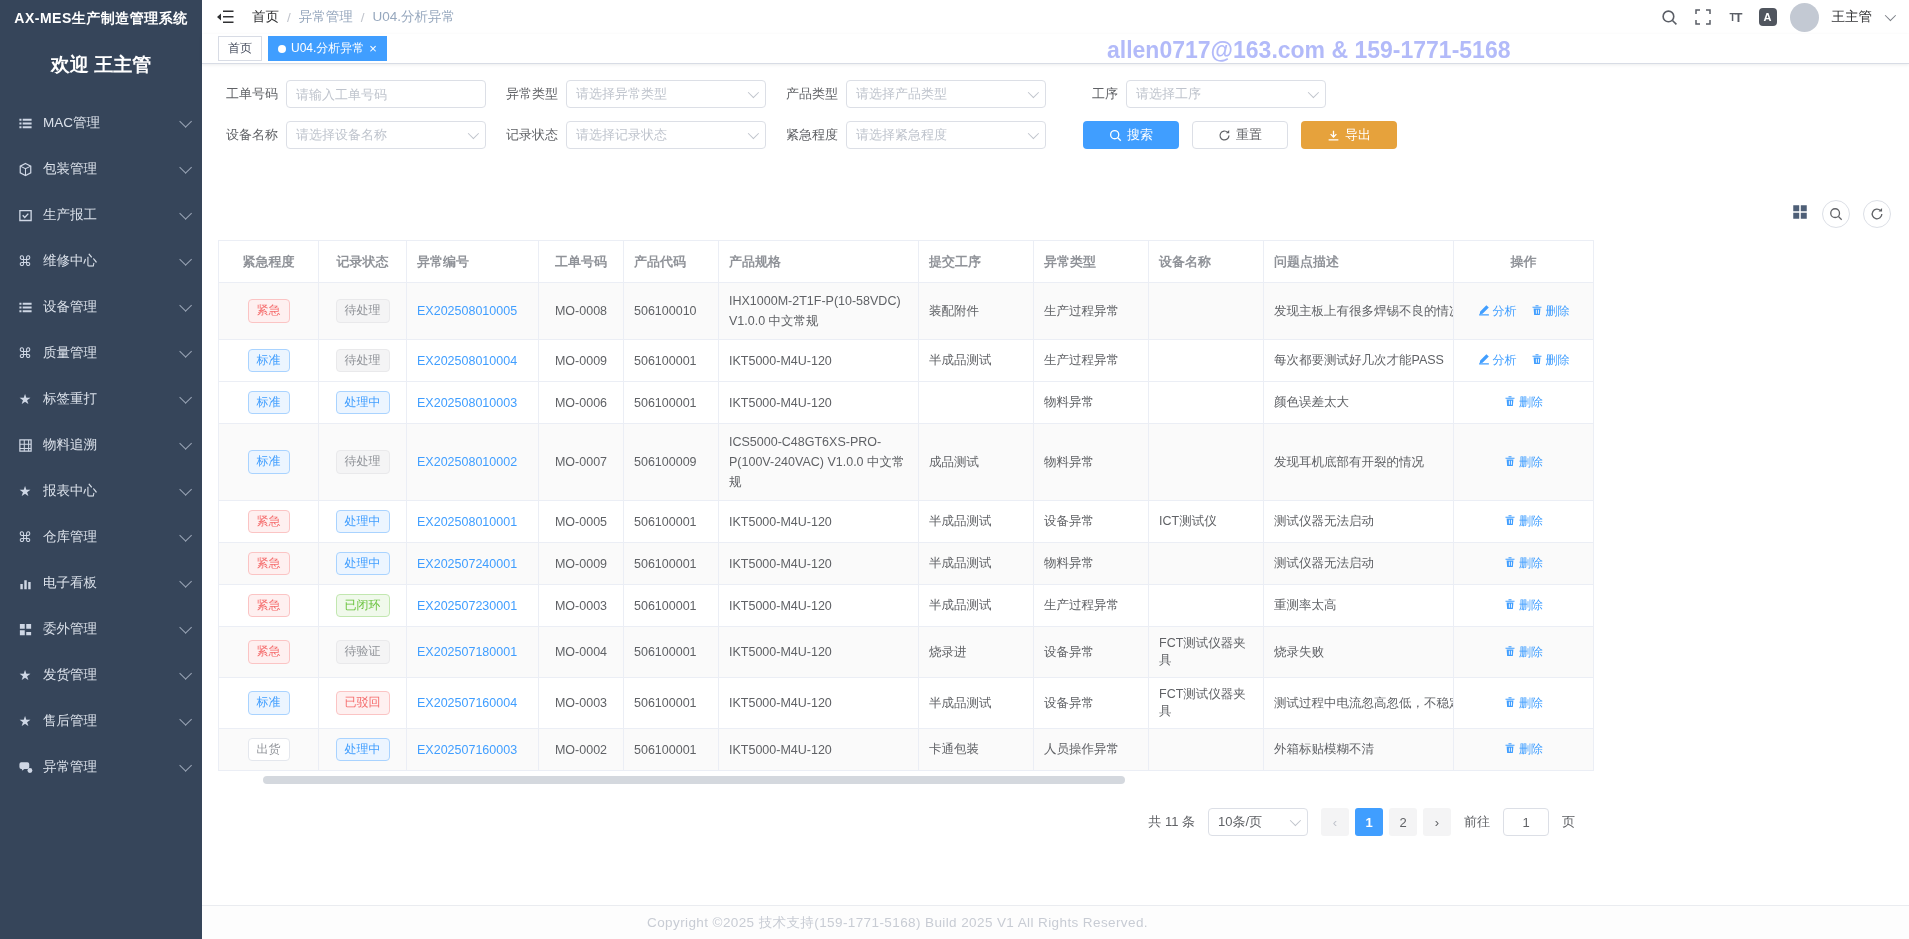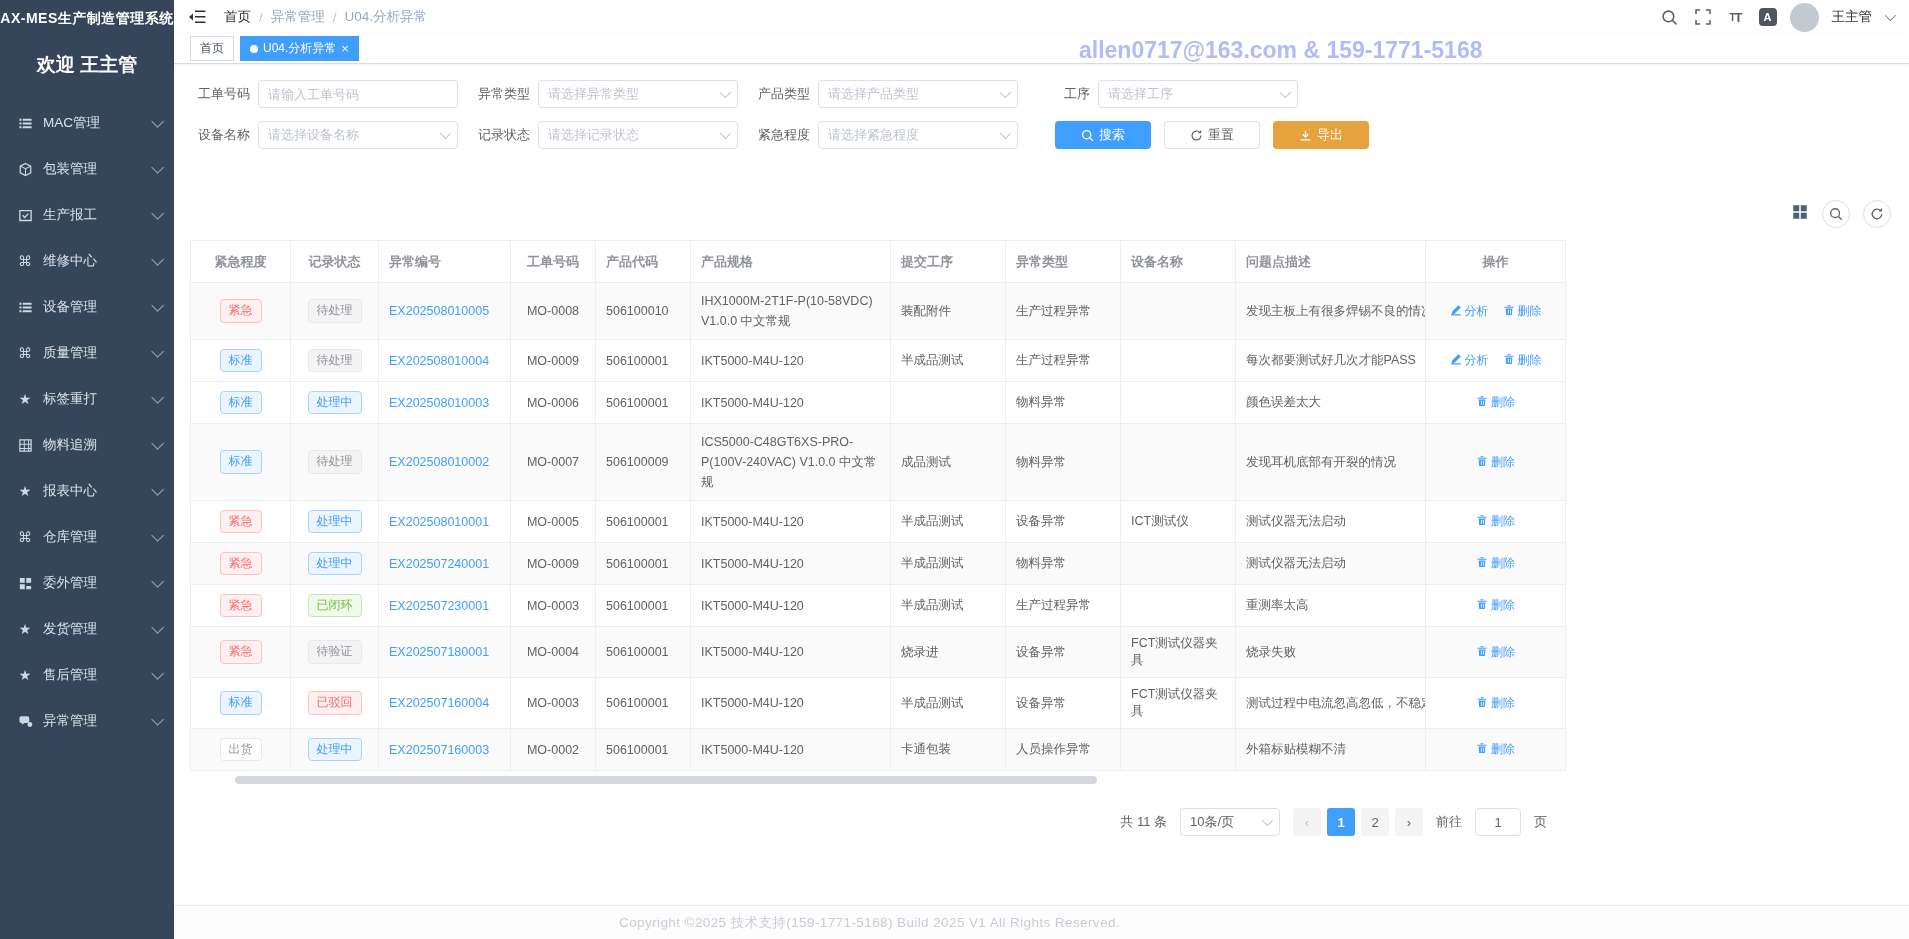--- a/index.html
+++ b/index.html
@@ -1,20 +1,20 @@
 <!DOCTYPE html>
 <html><head>
 <meta charset="utf-8">
 <style>
   * { margin:0; padding:0; box-sizing:border-box; }
   body { font-family:"Liberation Sans","DejaVu Sans",sans-serif; }
   .app { width:1909px; height:939px; display:flex; overflow:hidden; background:#fff; }
 
   
-  .sidebar { width:174px; flex-shrink:0; background:#36455a; color:#d8dee9; overflow:hidden; }
+  .sidebar { width:202px; flex-shrink:0; background:#36455a; color:#d8dee9; overflow:hidden; }
   .side-title { padding-top:10px; text-align:center; font-size:14px; font-weight:bold; color:#fff; letter-spacing:.5px; }
   .side-welcome { margin-top:24px; text-align:center; font-size:19px; font-weight:bold; color:#fff; }
   .side-nav { margin-top:22px; list-style:none; }
   .side-nav li { height:46px; display:flex; align-items:center; padding:0 14px 0 16px; font-size:13.5px; cursor:pointer; }
   .mi { width:18px; text-align:center; margin-right:9px; color:#cfd7e5; font-size:14px; flex-shrink:0; display:inline-flex; justify-content:center; align-items:center; }
   .mi svg { display:block; }
   .mlabel { flex:1; color:#dbe1ea; }
   .mcaret { width:9px; height:9px; border-right:1.3px solid #99a4b5; border-bottom:1.3px solid #99a4b5; transform:rotate(45deg) translateY(-3px); }
 
   
@@ -198,20 +198,29 @@
           <i class="mcaret"></i>
         </li>
       <li>
           <span class="mi">★</span>
           <span class="mlabel">报表中心</span>
           <i class="mcaret"></i>
         </li>
       <li>
           <span class="mi">⌘</span>
           <span class="mlabel">仓库管理</span>
+          <i class="mcaret"></i>
+        </li>
+      <li>
+          <span class="mi">
+            <svg width="15" height="15">
+              <use href="#i-chart"></use>
+            </svg>
+          </span>
+          <span class="mlabel">电子看板</span>
           <i class="mcaret"></i>
         </li>
       <li>
           <span class="mi">
             <svg width="15" height="15">
               <use href="#i-squares"></use>
             </svg>
           </span>
           <span class="mlabel">委外管理</span>
           <i class="mcaret"></i>

